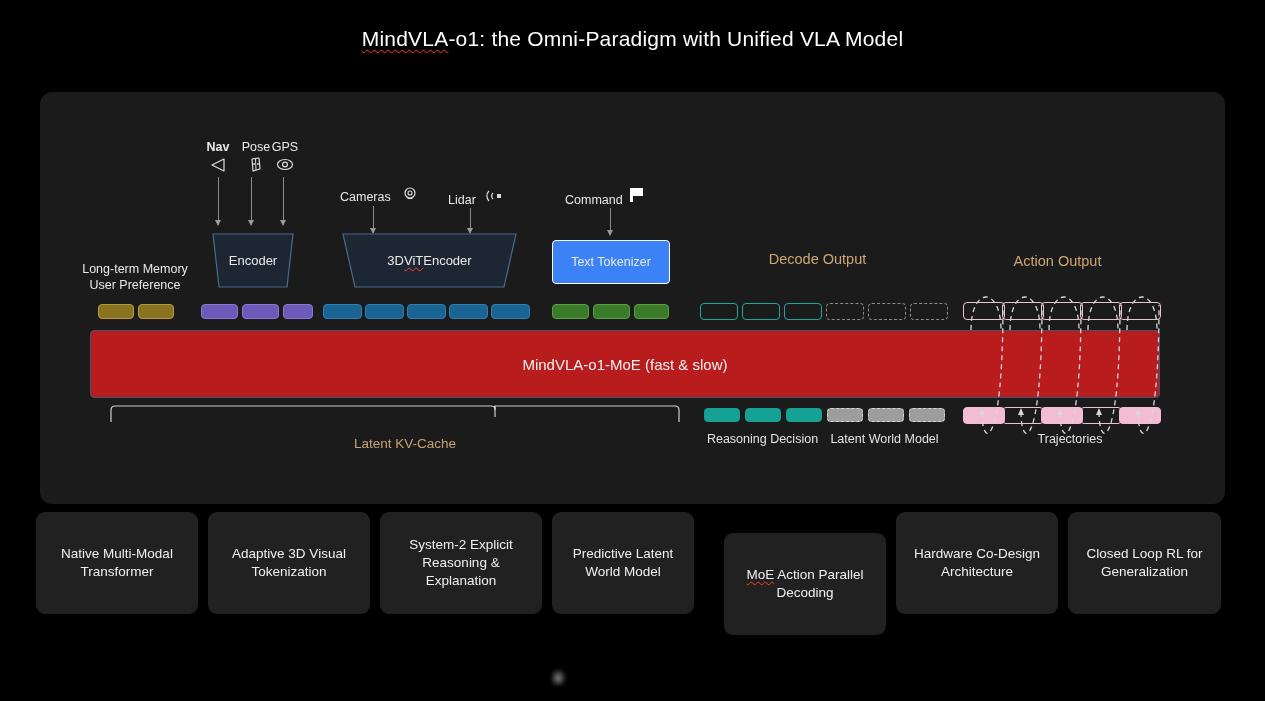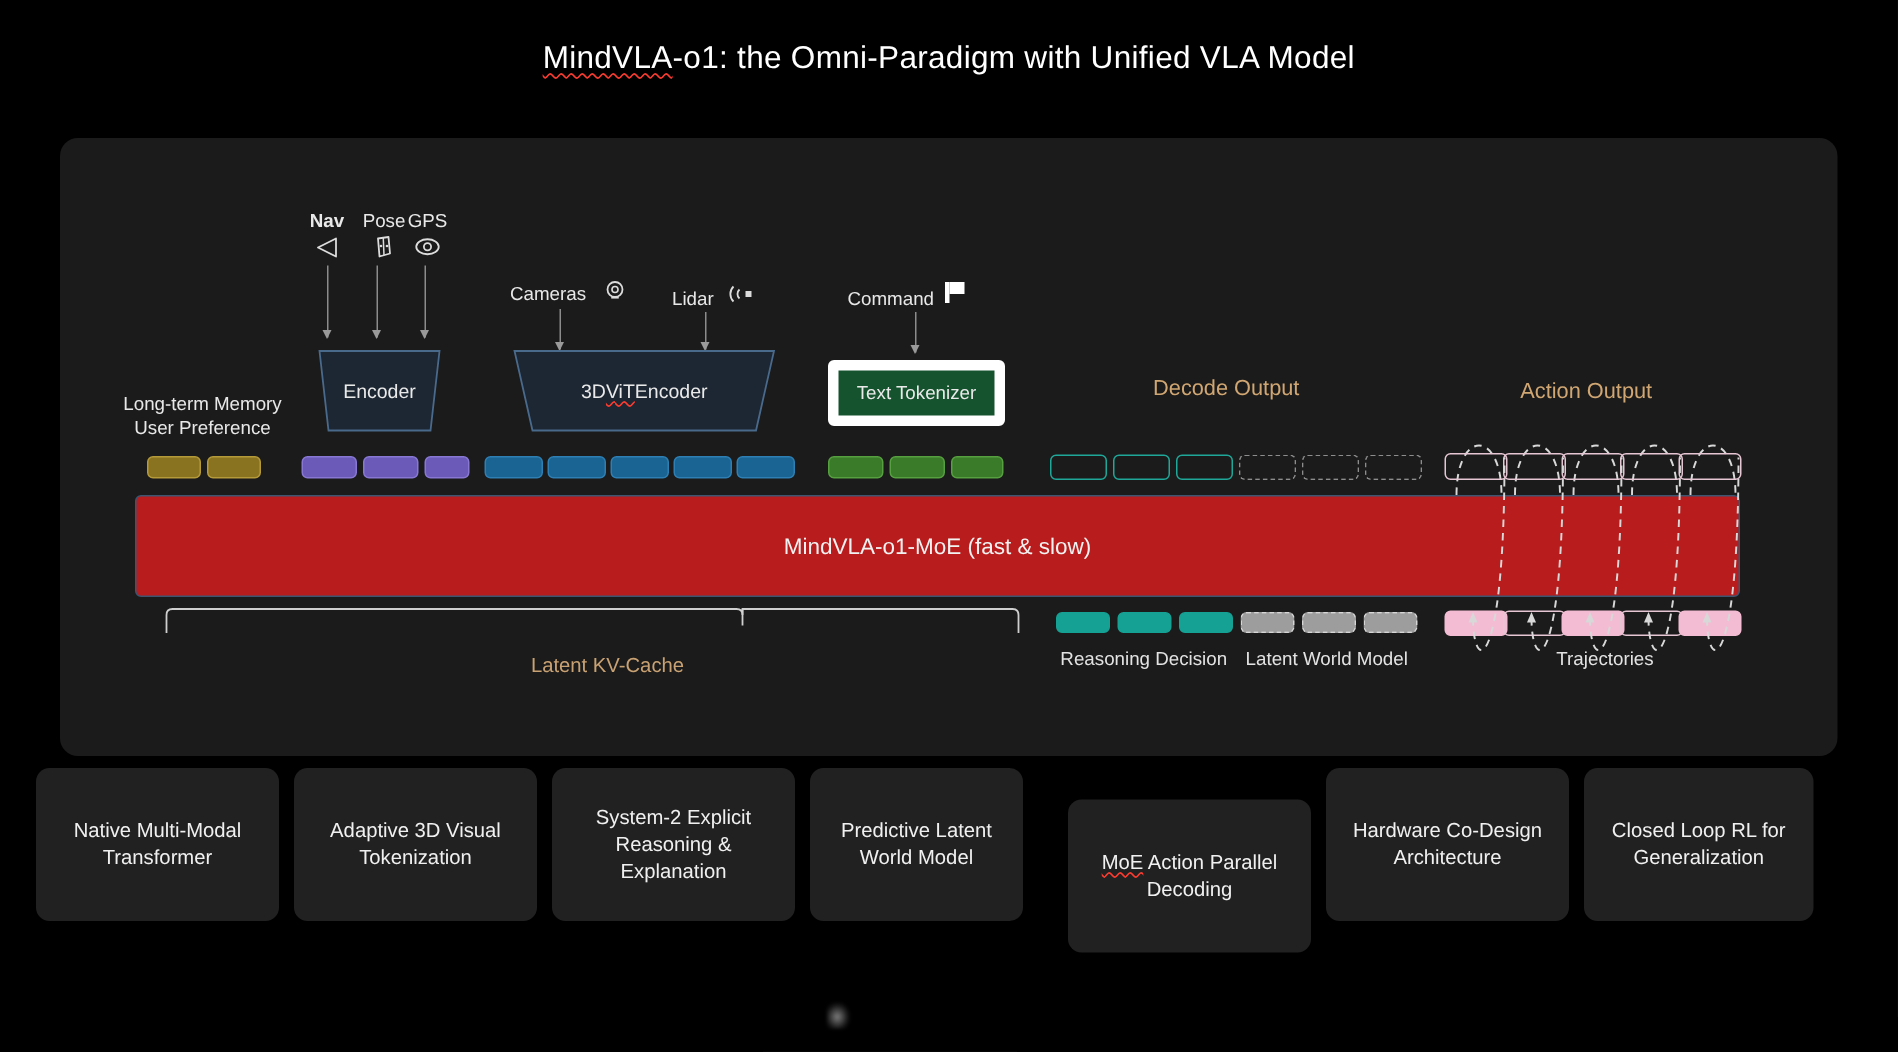--- a/index.html
+++ b/index.html
@@ -70,22 +70,22 @@
     text-decoration: underline;
     text-decoration-color: #ff3b30;
     text-decoration-style: wavy;
     text-decoration-thickness: 1px;
     text-underline-offset: 2px;
   }
 
   
   .rbox {
     position: absolute;
-    border: 7px solid #ffffff;
-    background: #14532d;
+    border: 1px solid #ffffff;
+    background: #3b82f6;
     border-radius: 4px;
     display: flex; align-items: center; justify-content: center;
     color: #eaeaea; font-size: 12.5px;
   }
 
   
   .tok { position: absolute; height: 15px; border-radius: 4px; }
   .tok-gold   { background: #8a7320; border: 1px solid #b59a3a; }
   .tok-purple { background: #6b5ab8; border: 1px solid #8878d4; }
   .tok-blue   { background: #1a6493; border: 1px solid #2e7fb4; }
@@ -117,21 +117,21 @@
   .section-cap {
     position: absolute;
     color: #d0a672; font-size: 14.5px; white-space: nowrap; text-align: center;
   }
   .small-cap {
     position: absolute;
     color: #e3e3e3; font-size: 12.5px; white-space: nowrap; text-align: center;
   }
 
   
-  .cards { position: absolute; left: 24px; top: 512px; width: 1185px; height: 102px; }
+  .cards { position: absolute; left: 36px; top: 512px; width: 1185px; height: 102px; }
   .card {
     position: absolute;
     top: 0; height: 102px;
     background: #212121;
     border-radius: 9px;
     display: flex; align-items: center; justify-content: center;
     text-align: center;
     color: #f0f0f0; font-size: 13.5px; line-height: 1.35;
     padding: 0 10px;
   }

